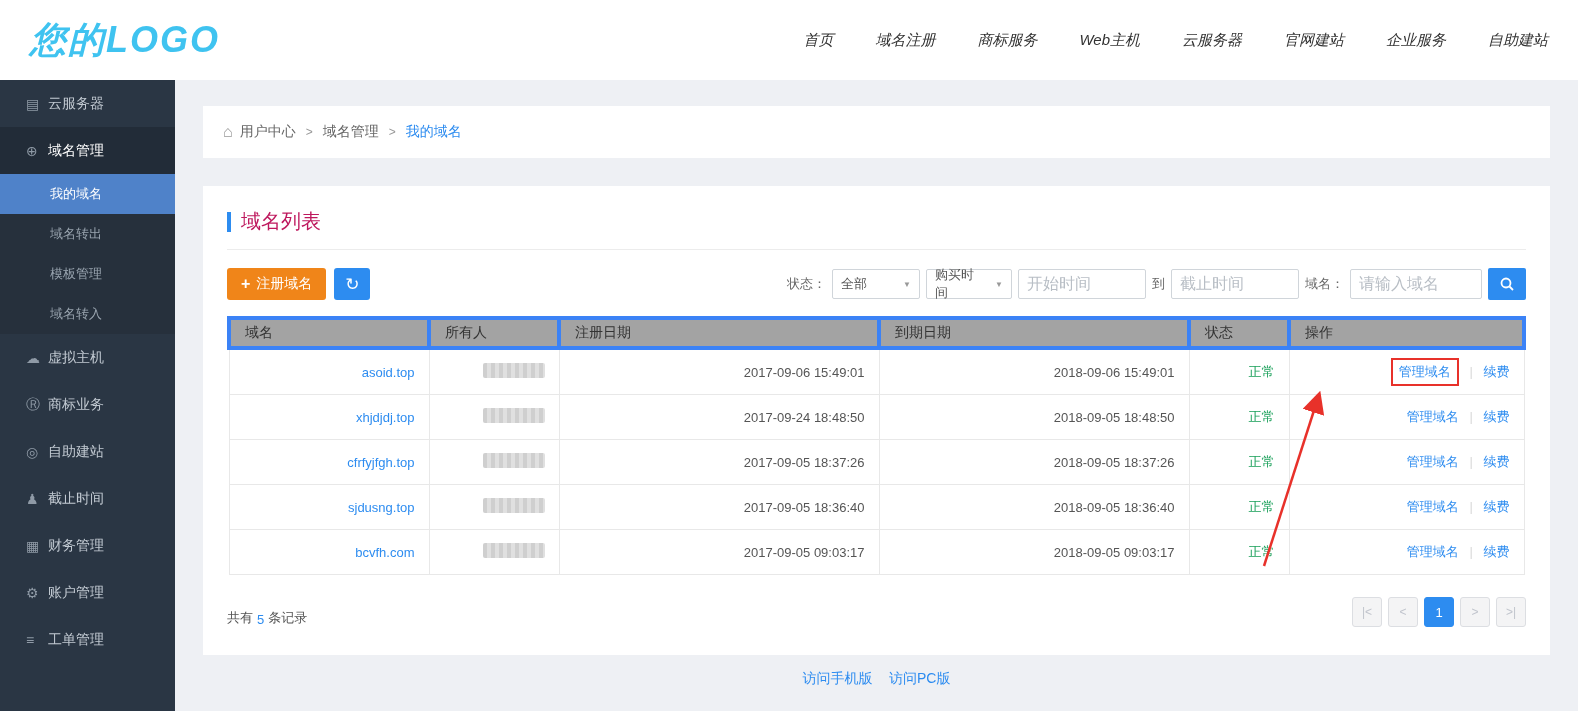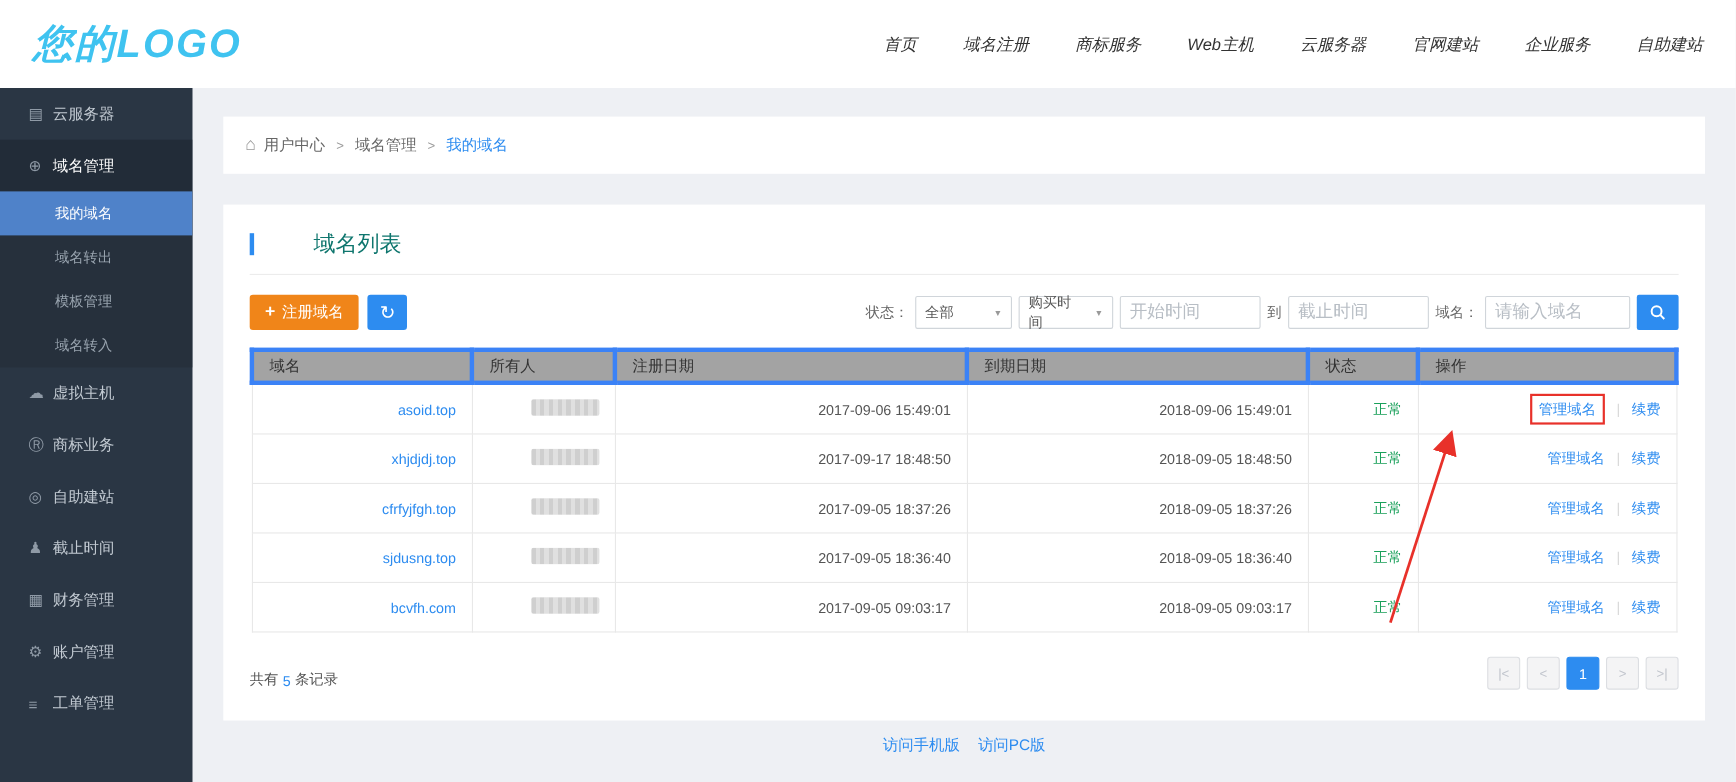--- a/index.html
+++ b/index.html
@@ -31,21 +31,21 @@
   .breadcrumb-card { background: #fff; height: 52px; display: flex; align-items: center; padding: 0 20px; font-size: 14px; color: #666; }
   .breadcrumb-card .home-icon { color: #999; margin-right: 7px; font-size: 16px; }
   .breadcrumb-card .crumb { color: #666; }
   .breadcrumb-card .crumb.current { color: #2d8cf0; }
   .breadcrumb-card .sep { color: #999; margin: 0 10px; font-size: 12px; }
 
   .content-card { background: #fff; margin-top: 28px; padding: 22px 24px 28px 24px; min-height: 462px; }
 
   .card-title-row { border-bottom: 1px solid #ececec; padding-bottom: 14px; display: flex; align-items: center; }
   .title-bar { width: 4px; height: 20px; background: #2d8cf0; margin-right: 10px; }
-  .card-title { font-size: 20px; color: #0f766e; margin-left: 44px; }
+  .card-title { font-size: 20px; color: #be185d; }
 
   
   .toolbar { margin: 18px 0 16px 0; display: flex; align-items: center; }
   .btn-register { background: #f08519; color: #fff; border: none; font-size: 14px; height: 32px; padding: 0 14px; border-radius: 3px; cursor: pointer; display: inline-flex; align-items: center; gap: 6px; font-family: inherit; }
   .btn-register .plus { font-size: 16px; font-weight: bold; }
   .btn-refresh { background: #2d8cf0; color: #fff; border: none; width: 36px; height: 32px; border-radius: 3px; margin-left: 8px; cursor: pointer; font-size: 17px; line-height: 1; }
   .filters { margin-left: auto; display: flex; align-items: center; gap: 6px; font-size: 13px; color: #666; }
   .select-box { border: 1px solid #d0d5da; height: 30px; background: #fff; border-radius: 2px; display: inline-flex; align-items: center; justify-content: space-between; padding: 0 8px; color: #555; cursor: pointer; }
   .select-box .caret { font-size: 8px; color: #999; margin-left: 10px; }
   .sel-status { width: 88px; }
@@ -231,21 +231,21 @@
             <td><span class="status-ok">正常</span></td>
             <td>
               <span class="hl-box"><a class="link">管理域名</a></span>
               <span class="act-sep">|</span>
               <a class="link">续费</a>
             </td>
           </tr>
           <tr>
             <td><a class="link">xhjdjdj.top</a></td>
             <td><span class="redacted"></span></td>
-            <td>2017-09-17 18:48:50</td>
+            <td>2017-09-24 18:48:50</td>
             <td>2018-09-05 18:48:50</td>
             <td><span class="status-ok">正常</span></td>
             <td>
               <a class="link">管理域名</a>
               <span class="act-sep">|</span>
               <a class="link">续费</a>
             </td>
           </tr>
           <tr>
             <td><a class="link">cfrfyjfgh.top</a></td>

